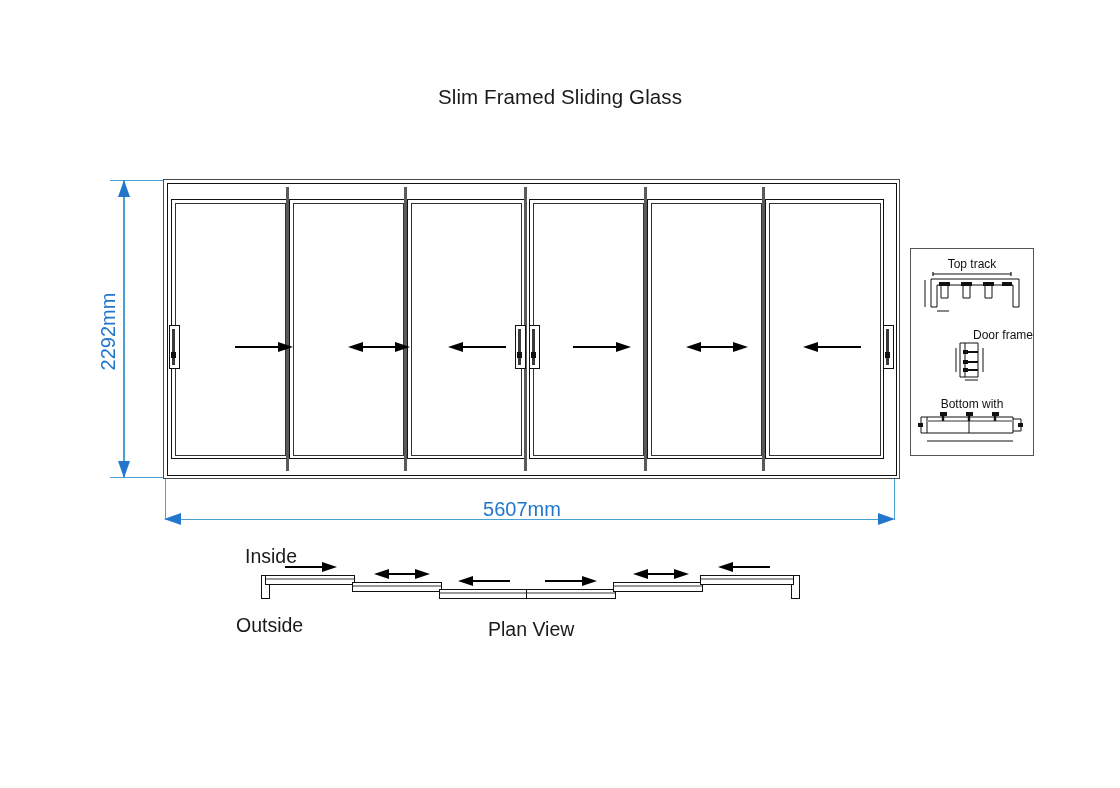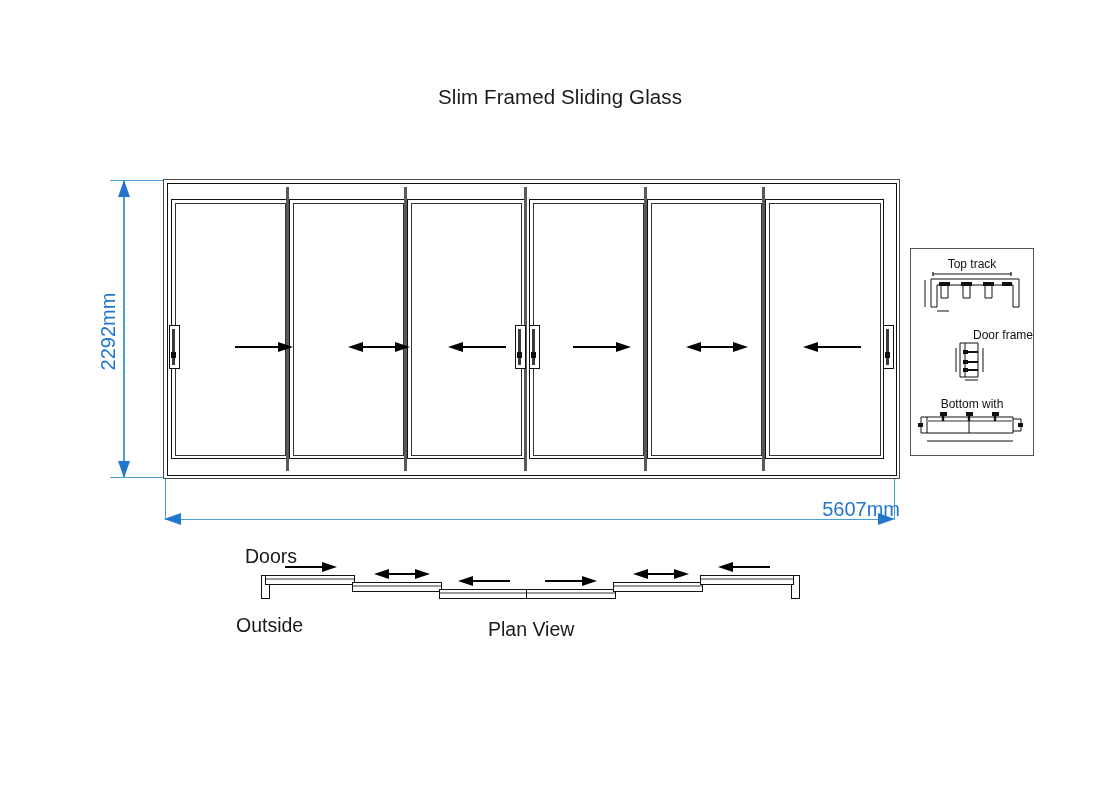--- a/index.html
+++ b/index.html
@@ -57,21 +57,21 @@
 <div class="abs arw" style="left:118px;top:461px;border-left:6px solid transparent;border-right:6px solid transparent;border-top:17px solid #2277cc;"></div>
 <div class="abs dimline" style="left:110px;top:180px;width:54px;height:1.2px;"></div>
 <div class="abs dimline" style="left:110px;top:477px;width:56px;height:1.2px;"></div>
 <div class="abs dimtxt vtxt" style="left:48px;top:320px;width:120px;text-align:center;">2292mm</div>
 
 <div class="abs dimline" style="left:166px;top:518.5px;width:727px;height:1.6px;"></div>
 <div class="abs arw" style="left:164px;top:513px;border-top:6px solid transparent;border-bottom:6px solid transparent;border-right:17px solid #2277cc;"></div>
 <div class="abs arw" style="left:878px;top:513px;border-top:6px solid transparent;border-bottom:6px solid transparent;border-left:17px solid #2277cc;"></div>
 <div class="abs dimline" style="left:165px;top:478px;width:1.2px;height:42px;"></div>
 <div class="abs dimline" style="left:894px;top:478px;width:1.2px;height:42px;"></div>
-<div class="abs dimtxt" style="left:160px;top:498px;width:740px;text-align:right;">5607mm</div>
+<div class="abs dimtxt" style="left:152px;top:498px;width:740px;text-align:center;">5607mm</div>
 
 <div class="abs" id="elev">
   <div class="outerframe"></div>
   <div class="innerframe"></div>
 
   <div class="panel" style="left:8px;width:116px;"></div>
   <div class="panel" style="left:126px;width:116px;"></div>
   <div class="panel" style="left:244px;width:116px;"></div>
   <div class="panel" style="left:366px;width:116px;"></div>
   <div class="panel" style="left:484px;width:116px;"></div>
@@ -168,21 +168,21 @@
       <line x1="52" y1="12" x2="52" y2="24"></line>
       <line x1="10" y1="32" x2="96" y2="32"></line>
       <rect x="1" y="14" width="5" height="4" fill="#111" stroke="none"></rect>
       <rect x="101" y="14" width="5" height="4" fill="#111" stroke="none"></rect>
     </g>
   </svg>
 </div>
 
 <div class="abs" style="left:240px;top:540px;width:580px;height:100px;">
 
-  <div class="plabel" style="left:5px;top:5px;">Doors</div>
+  <div class="plabel" style="left:5px;top:5px;">Inside</div>
   <div class="plabel" style="left:-4px;top:74px;">Outside</div>
   <div class="plabel" style="left:248px;top:78px;text-align:center;">Plan View</div>
 
   <div class="pjamb" style="left:21px;top:35px;height:22px;"></div>
   <div class="pjamb" style="left:551px;top:35px;height:22px;"></div>
 
   <div class="pslab" style="left:25px;top:35px;width:88px;height:8px;"></div>
   <div class="pslab" style="left:112px;top:42px;width:88px;height:8px;"></div>
   <div class="pslab" style="left:199px;top:49px;width:88px;height:8px;"></div>
   <div class="pslab" style="left:286px;top:49px;width:88px;height:8px;"></div>

